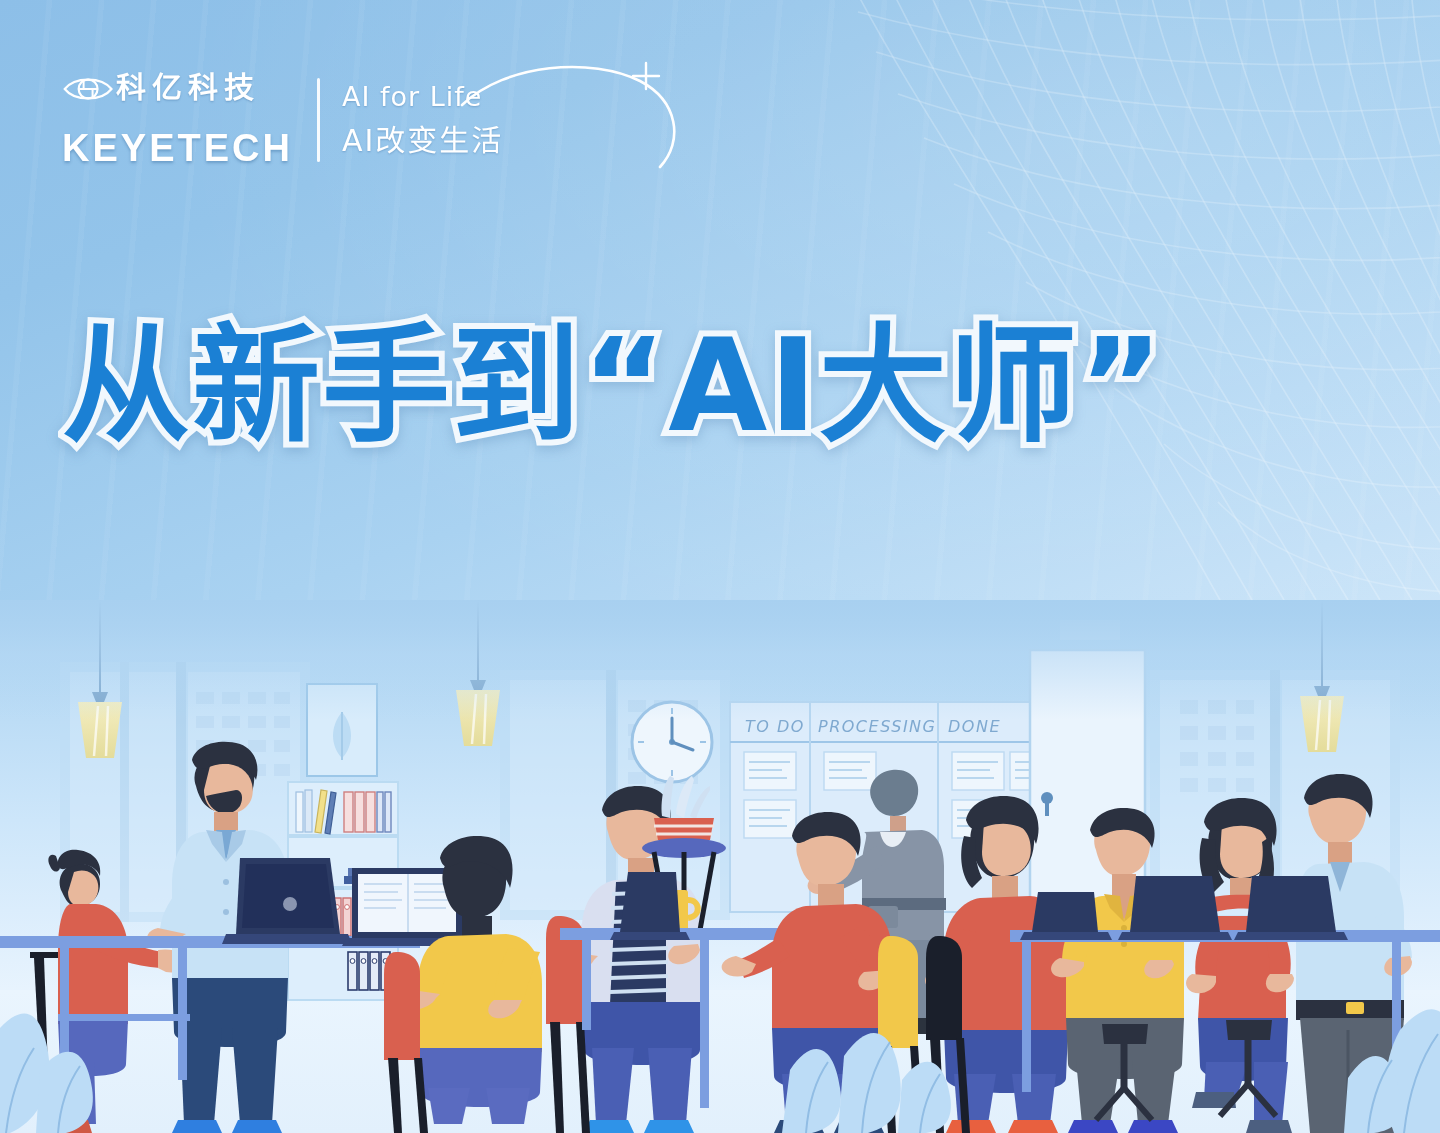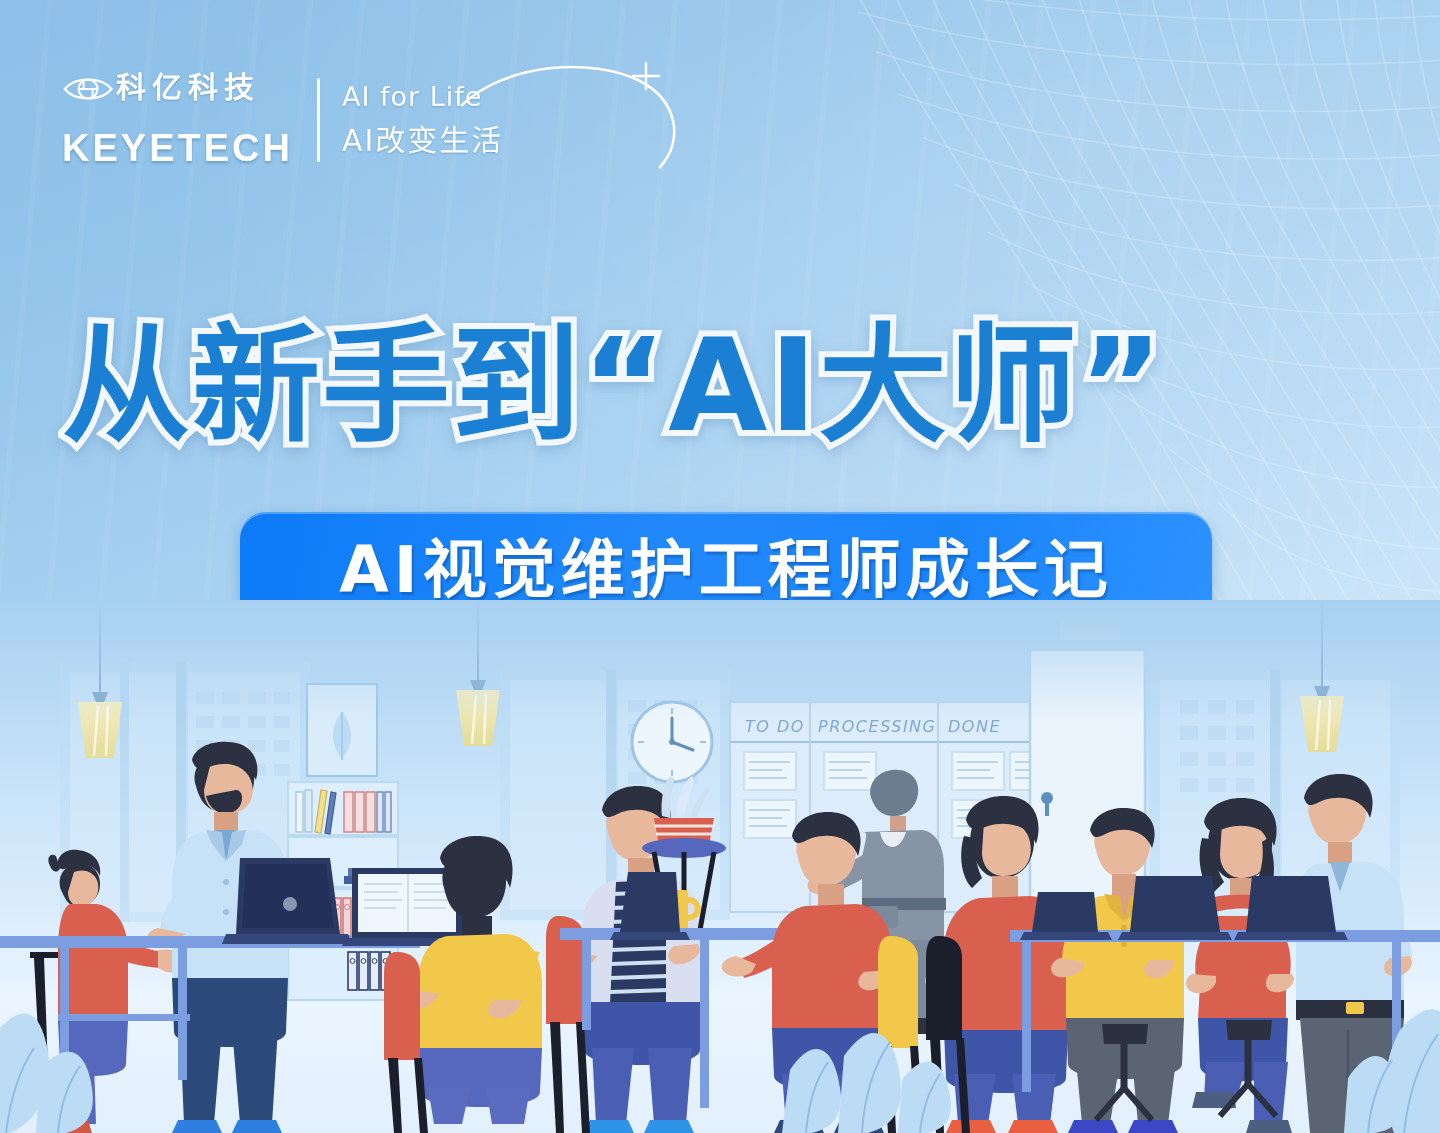--- a/index.html
+++ b/index.html
@@ -185,23 +185,20 @@
         </g>
       </svg>
       <span class="slogan-en">AI for Life</span>
       <span class="slogan-cn">AI改变生活</span>
     </div>
   </div>
 
   <div class="headline">从新手到“AI大师”</div>
 
   <div class="banner-wrap">
-    <div class="banner">
-      <span class="banner-text">AI视觉维护工程师成长记</span>
-    </div>
     <div class="banner-tail"></div>
   </div>
 
   <div class="scene">
     <svg viewBox="0 0 1440 533" aria-hidden="true">
       <defs>
         <linearGradient id="wall" x1="0" y1="0" x2="0" y2="1">
           <stop offset="0" stop-color="#a9d2f1"></stop>
           <stop offset="0.55" stop-color="#cde6fa"></stop>
           <stop offset="1" stop-color="#e9f4fe"></stop>

